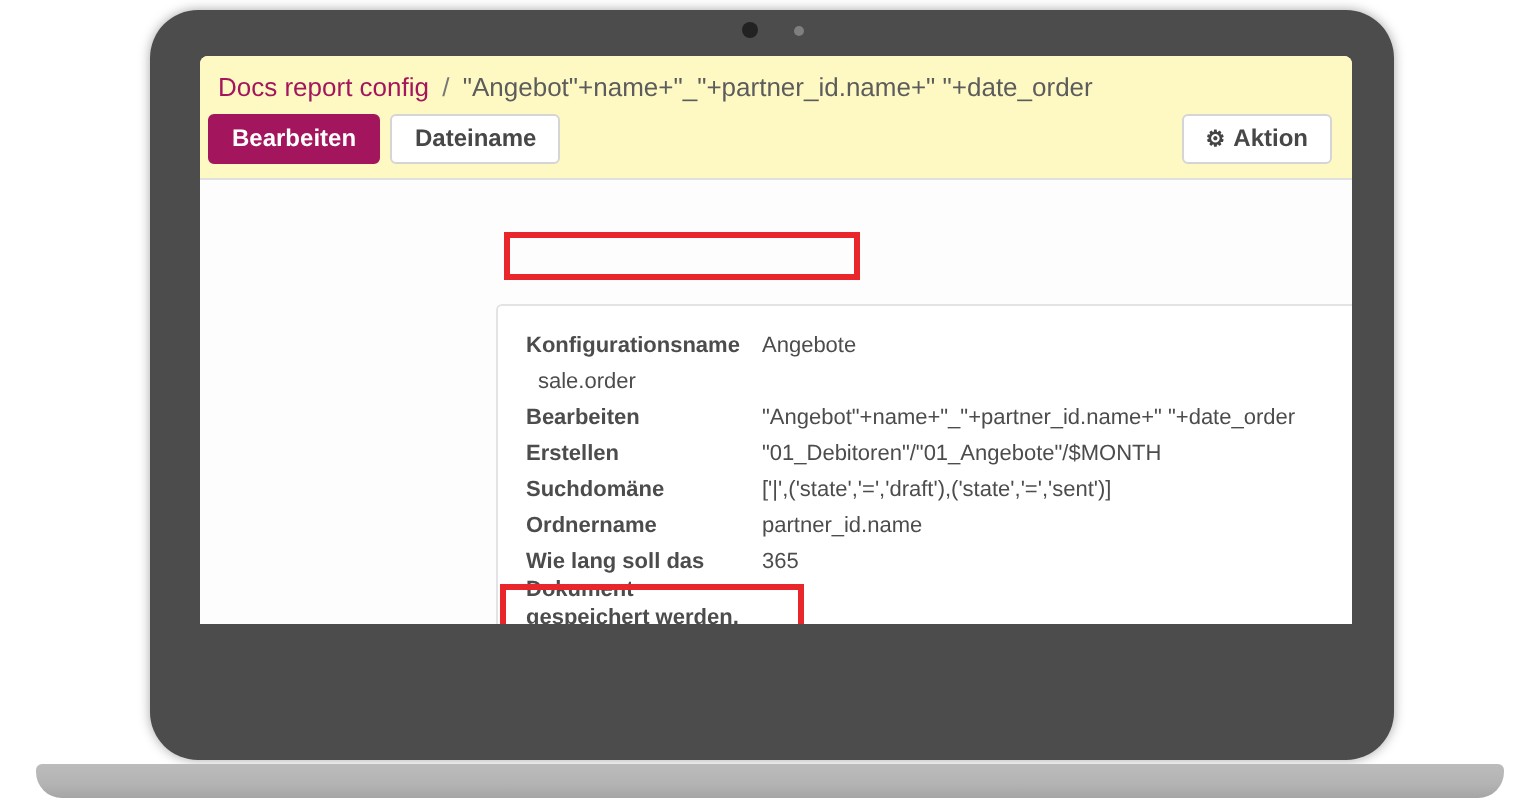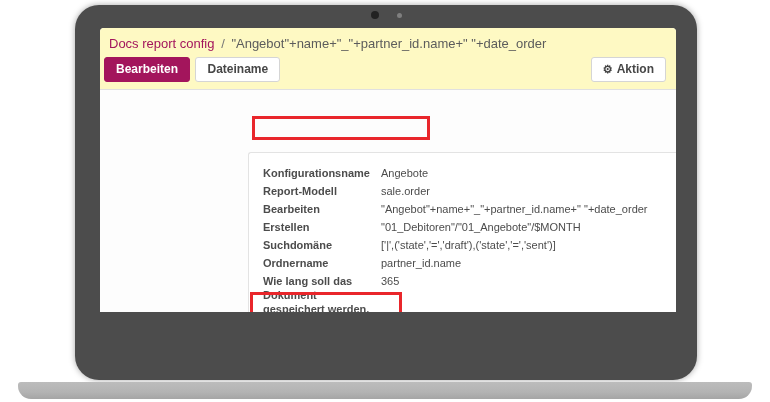--- a/index.html
+++ b/index.html
@@ -92,21 +92,20 @@
     </div>
 
     <div class="content">
       <div class="sheet">
         <div id="form-rows">
             <div class="form-row">
     <span class="row-label">Konfigurationsname</span>
     <span class="row-value">Angebote</span>
   </div>
             <div class="form-row">
-    <span class="row-label">Report-Modell</span>
     <span class="row-value">sale.order</span>
   </div>
             <div class="form-row">
     <span class="row-label">Bearbeiten</span>
     <span class="row-value">"Angebot"+name+"_"+partner_id.name+" "+date_order</span>
   </div>
             <div class="form-row">
     <span class="row-label">Erstellen</span>
     <span class="row-value">"01_Debitoren"/"01_Angebote"/$MONTH</span>
   </div>

